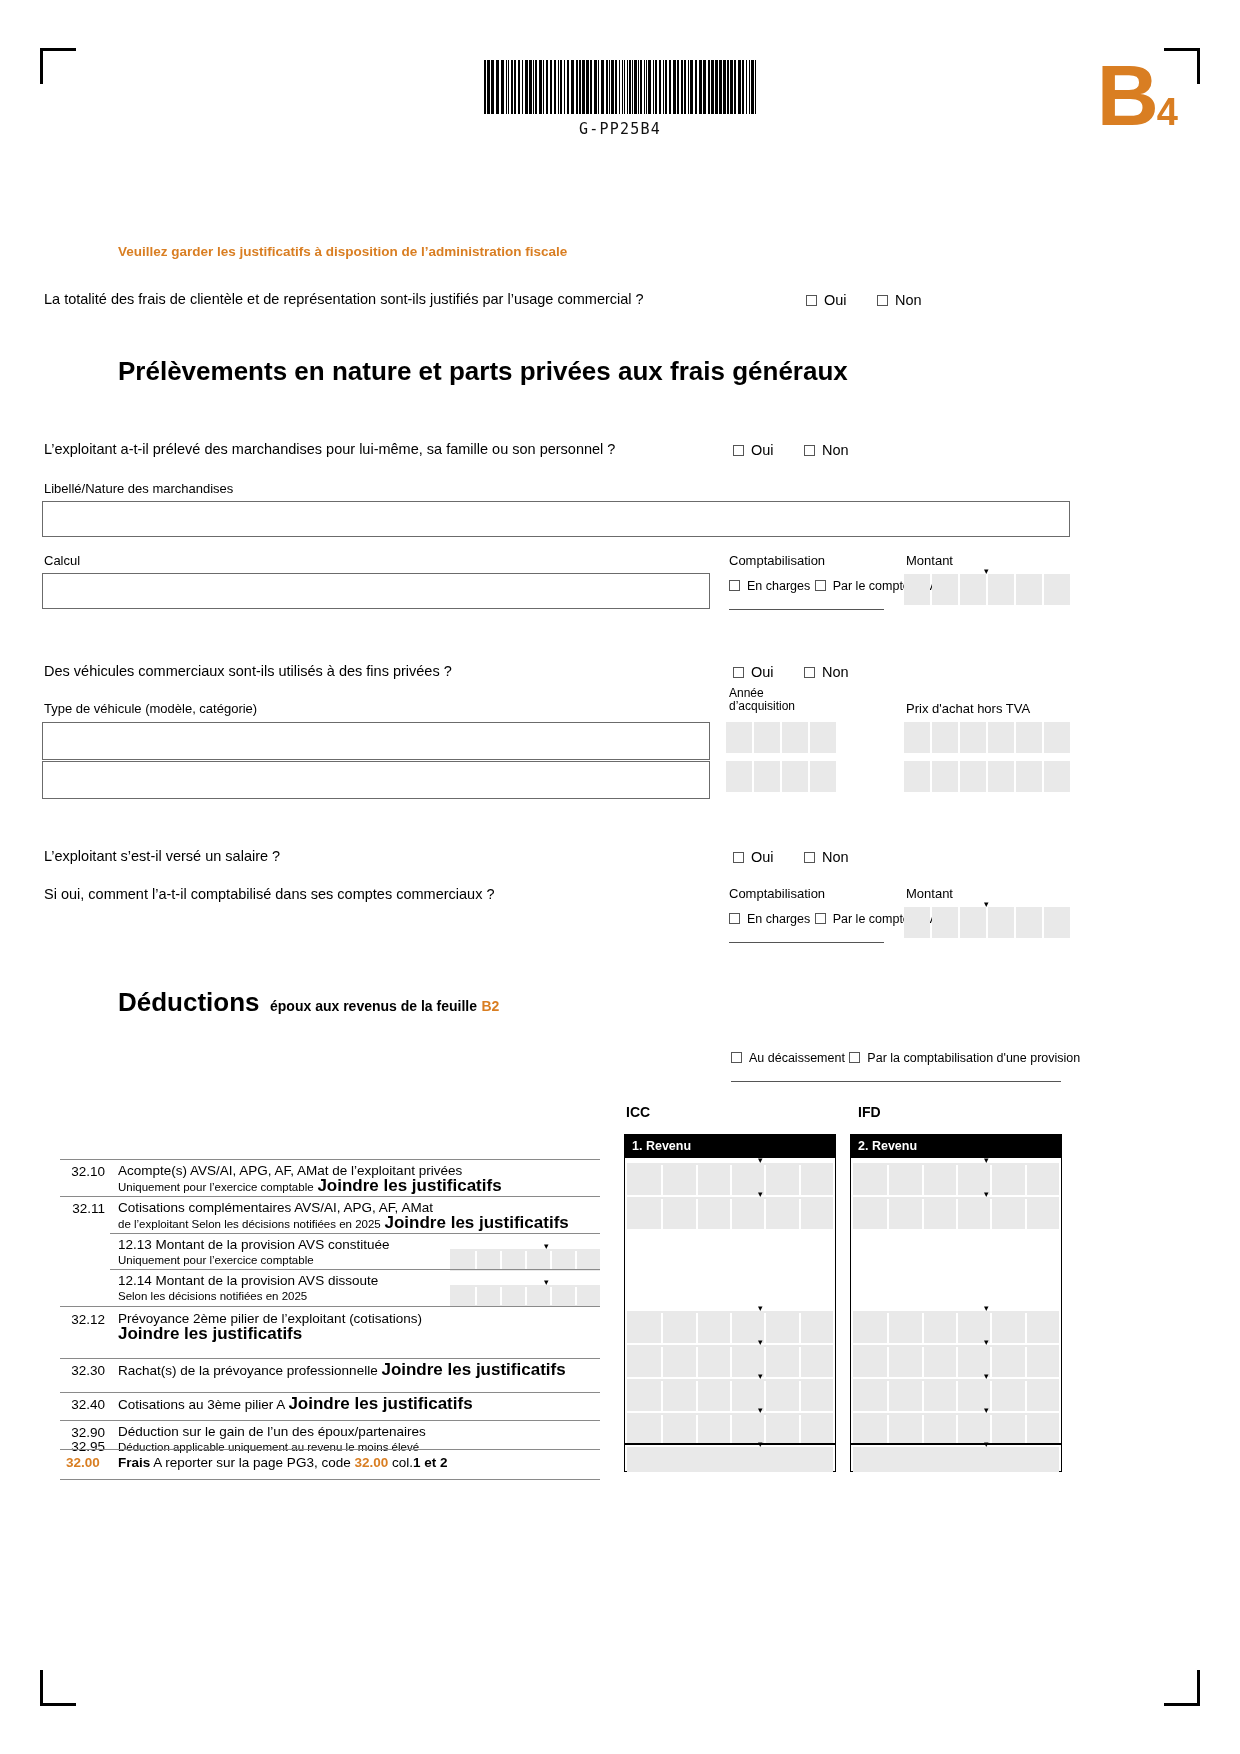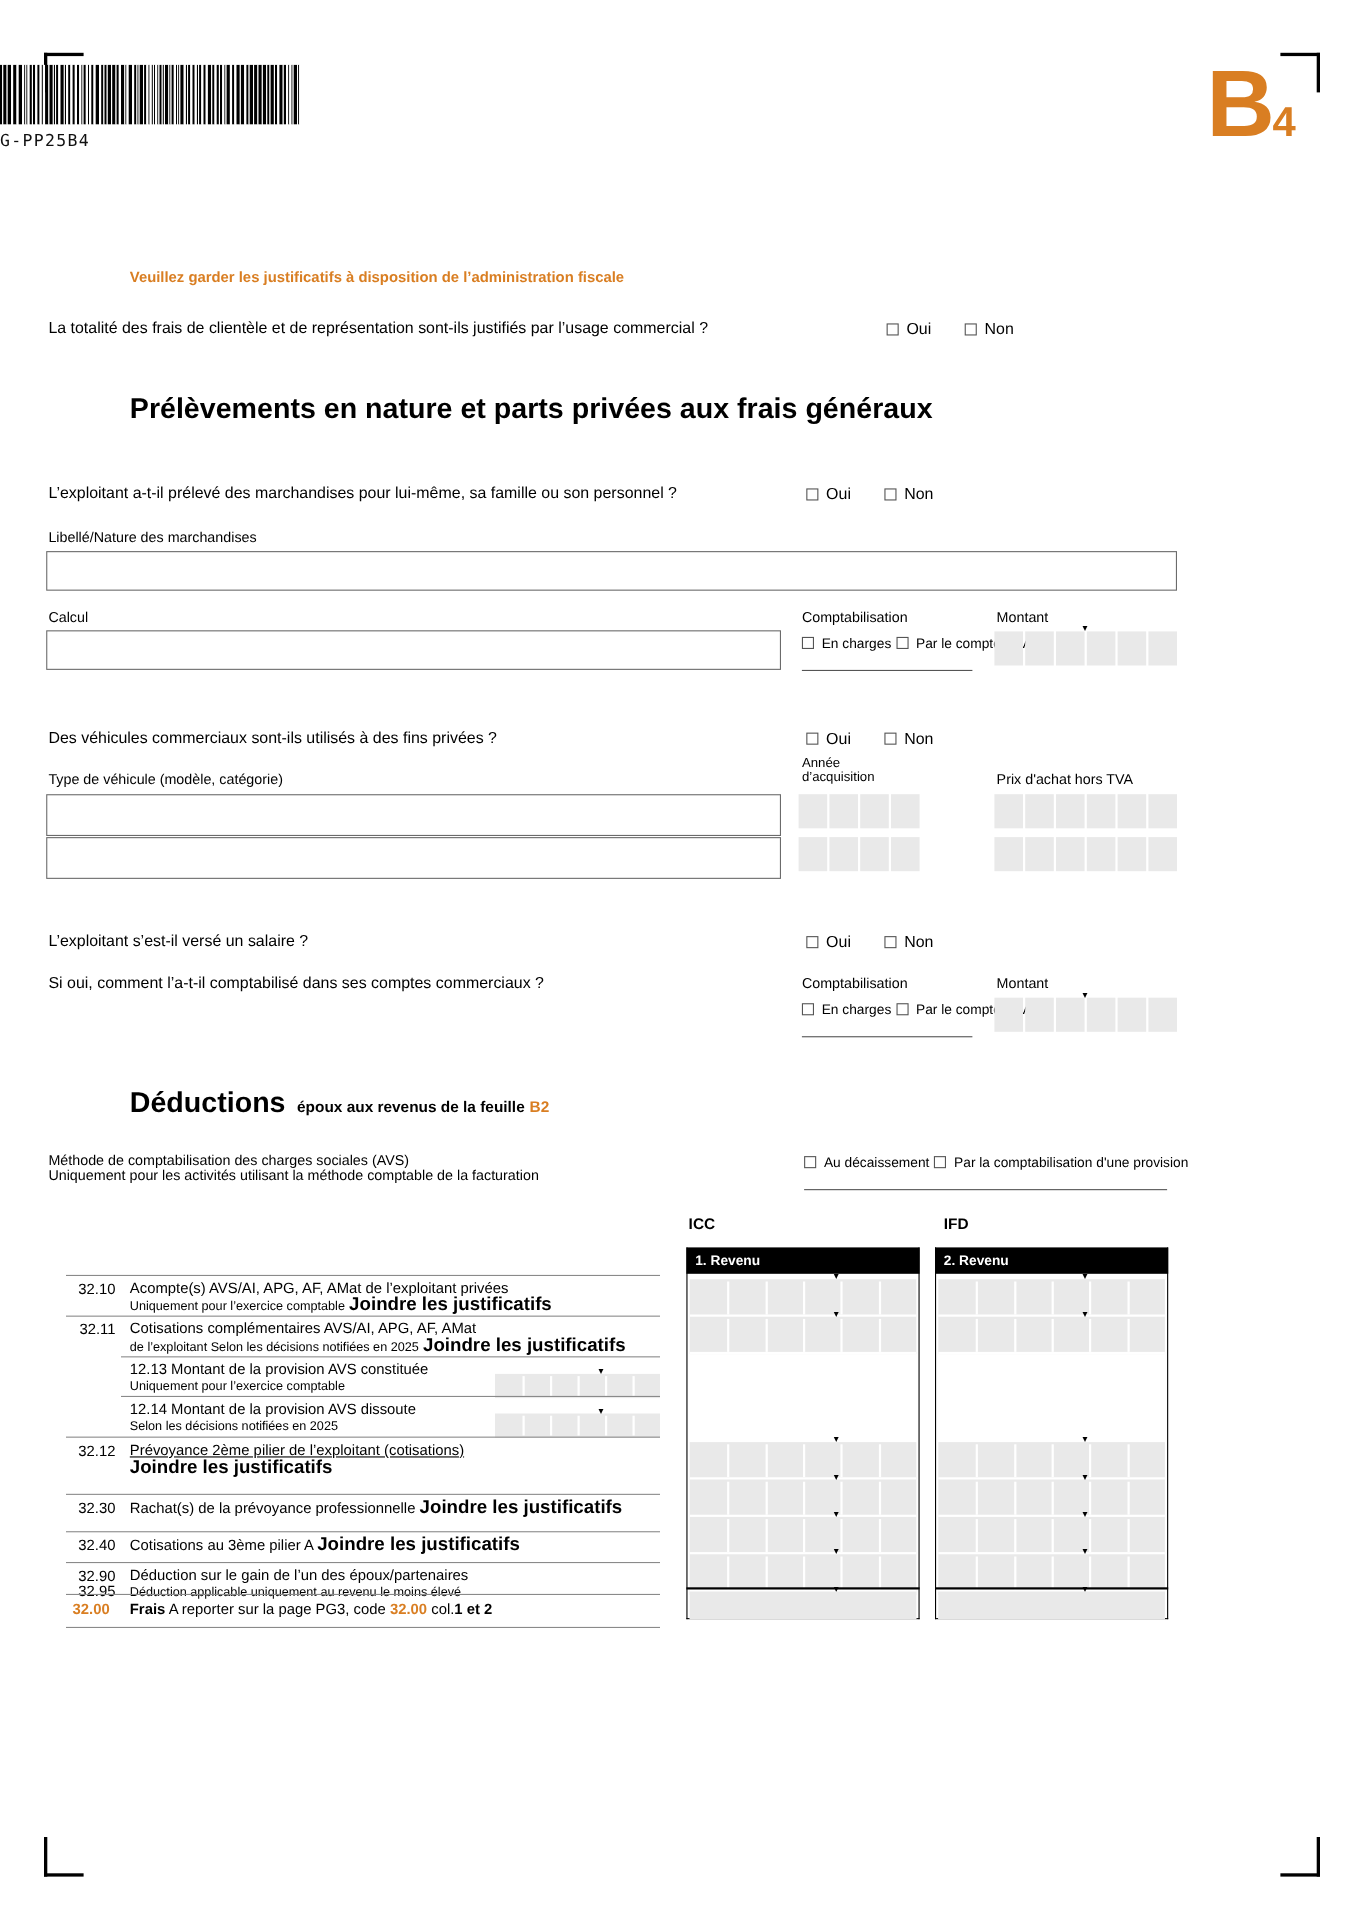--- a/index.html
+++ b/index.html
@@ -15,21 +15,21 @@
   .page { position:absolute; inset:0; }
 
   
   .crop { position:absolute; width:36px; height:36px; }
   .crop.tl { top:48px;  left:40px;   border-top:3px solid #000; border-left:3px solid #000; }
   .crop.tr { top:48px;  right:40px;  border-top:3px solid #000; border-right:3px solid #000; }
   .crop.bl { bottom:48px; left:40px;  border-bottom:3px solid #000; border-left:3px solid #000; }
   .crop.br { bottom:48px; right:40px; border-bottom:3px solid #000; border-right:3px solid #000; }
 
   
-  .barcode-wrap { position:absolute; top:46px; left:0; width:100%; text-align:left; }
+  .barcode-wrap { position:absolute; top:46px; left:0; width:100%; text-align:center; }
   .barcode { display:inline-block; height:54px; line-height:0; font-size:0; white-space:nowrap; }
   .barcode i { display:inline-block; height:54px; background:#000; vertical-align:top; }
   .barcode-label {
     font-family:"DejaVu Sans Mono", monospace;
     font-size:15px; letter-spacing:1.2px; margin-top:6px; color:#111;
   }
 
   
   .logo {
     position:absolute; top:52px; right:62px;
@@ -218,24 +218,20 @@
     </div>
     <span class="tick" style="left:80px;top:-7px;">▾</span>
   </div>
 
   <div style="position:absolute;left:118px;top:987px;">
     <span class="h1b">Déductions</span>
     <span style="font-size:14px;font-weight:bold;margin-left:6px;">époux aux revenus de la feuille</span>
     <span style="font-size:14px;font-weight:bold;color:#D97E22;">B2</span>
   </div>
 
-  <div style="position:absolute;left:44px;top:1048px;line-height:14px;" class="lbl">
-    <div>Méthode de comptabilisation des charges sociales (AVS)</div>
-    <div>Uniquement pour les activités utilisant la méthode comptable de la facturation</div>
-  </div>
 
   <div style="position:absolute;left:731px;top:1048px;">
     <div class="opt-sm"><span class="cb"></span><span>Au décaissement</span></div>
     <div class="opt-sm"><span class="cb"></span><span>Par la comptabilisation d'une provision</span></div>
   </div>
   <div class="rule" style="position:absolute;left:731px;top:1081px;width:330px;"></div>
 
   <div style="position:absolute;left:626px;top:1104px;" class="colhdr">ICC</div>
   <div style="position:absolute;left:858px;top:1104px;" class="colhdr">IFD</div>
 
@@ -381,21 +377,21 @@
       <div class="dtxt" style="position:absolute;left:118px;top:1289px;width:480px;line-height:14px;"><small>Selon les décisions notifiées en 2025</small></div>
       <div class="greyblock" style="position:absolute;left:450px;top:1285px;width:150px;height:22px;"></div>
       <div style="position:absolute;left:475px;top:1287px;width:2px;height:18px;background:#fff;"></div>
       <div style="position:absolute;left:500px;top:1287px;width:2px;height:18px;background:#fff;"></div>
       <div style="position:absolute;left:525px;top:1287px;width:2px;height:18px;background:#fff;"></div>
       <div style="position:absolute;left:550px;top:1287px;width:2px;height:18px;background:#fff;"></div>
       <div style="position:absolute;left:575px;top:1287px;width:2px;height:18px;background:#fff;"></div>
       <div style="position:absolute;left:544px;top:1277px;font-size:9px;">▾</div>
       <div style="position:absolute;left:60px;top:1306px;width:540px;border-top:1px solid #8a8a8a;"></div>
       <div class="code" style="position:absolute;left:55px;top:1312px;width:50px;">32.12</div>
-      <div class="dtxt" style="position:absolute;left:118px;top:1311px;width:480px;line-height:15px;text-decoration:underline;"><span>Prévoyance 2ème pilier de l’exploitant (cotisations)</span></div>
+      <div class="dtxt" style="position:absolute;left:118px;top:1311px;width:480px;line-height:15px;"><span>Prévoyance 2ème pilier de l’exploitant (cotisations)</span></div>
       <div class="dtxt" style="position:absolute;left:118px;top:1327px;width:480px;line-height:14px;"> <b class="jj">Joindre les justificatifs</b></div>
       <div style="position:absolute;left:60px;top:1358px;width:540px;border-top:1px solid #8a8a8a;"></div>
       <div class="code" style="position:absolute;left:55px;top:1363px;width:50px;">32.30</div>
       <div class="dtxt" style="position:absolute;left:118px;top:1362px;width:480px;line-height:15px;"><span>Rachat(s) de la prévoyance professionnelle</span> <b class="jj">Joindre les justificatifs</b></div>
       <div style="position:absolute;left:60px;top:1392px;width:540px;border-top:1px solid #8a8a8a;"></div>
       <div class="code" style="position:absolute;left:55px;top:1397px;width:50px;">32.40</div>
       <div class="dtxt" style="position:absolute;left:118px;top:1396px;width:480px;line-height:15px;"><span>Cotisations au 3ème pilier A</span> <b class="jj">Joindre les justificatifs</b></div>
       <div style="position:absolute;left:60px;top:1420px;width:540px;border-top:1px solid #8a8a8a;"></div>
       <div class="code" style="position:absolute;left:55px;top:1425px;width:50px;">32.90</div>
       <div class="code" style="position:absolute;left:55px;top:1439px;width:50px;">32.95</div>

